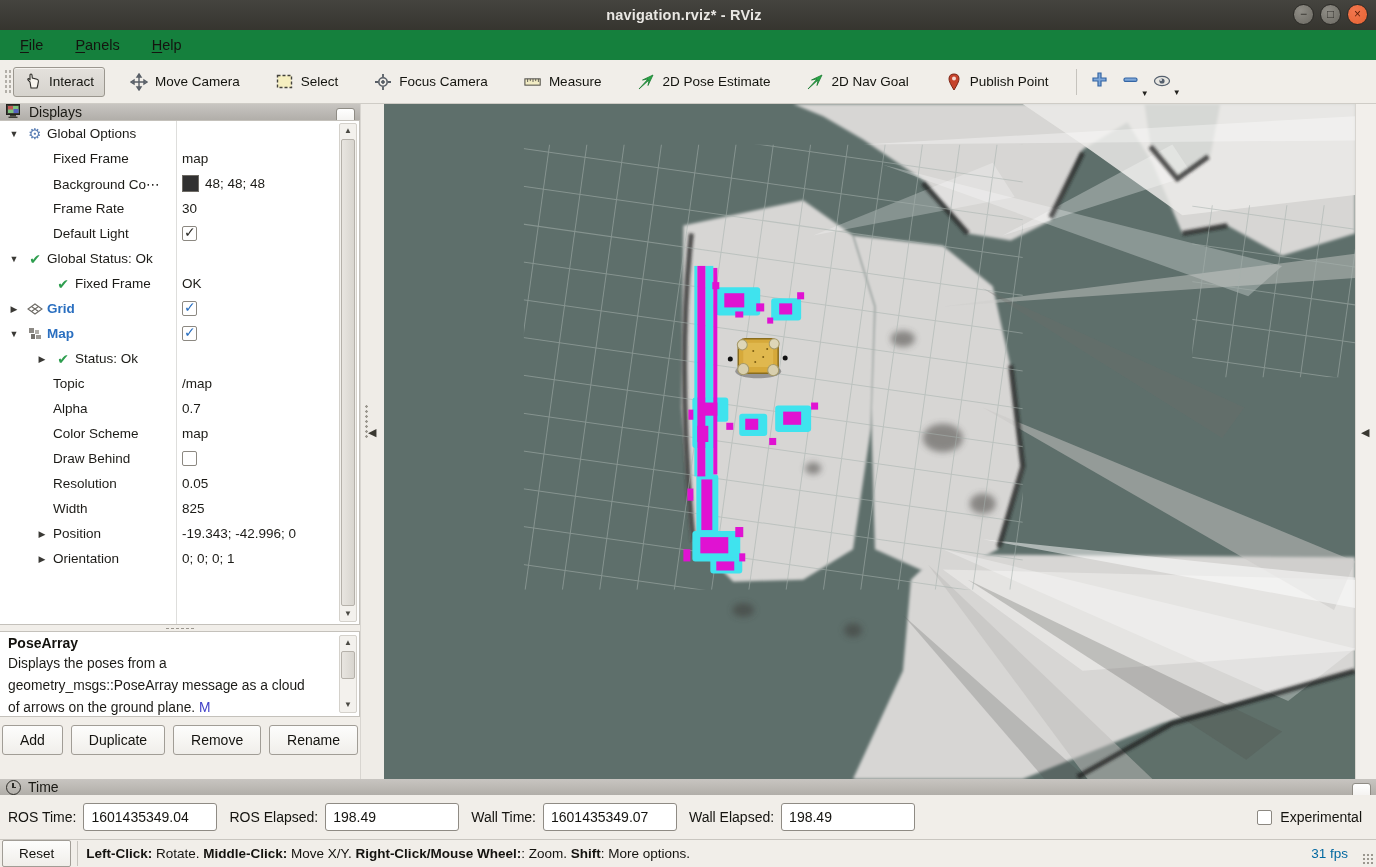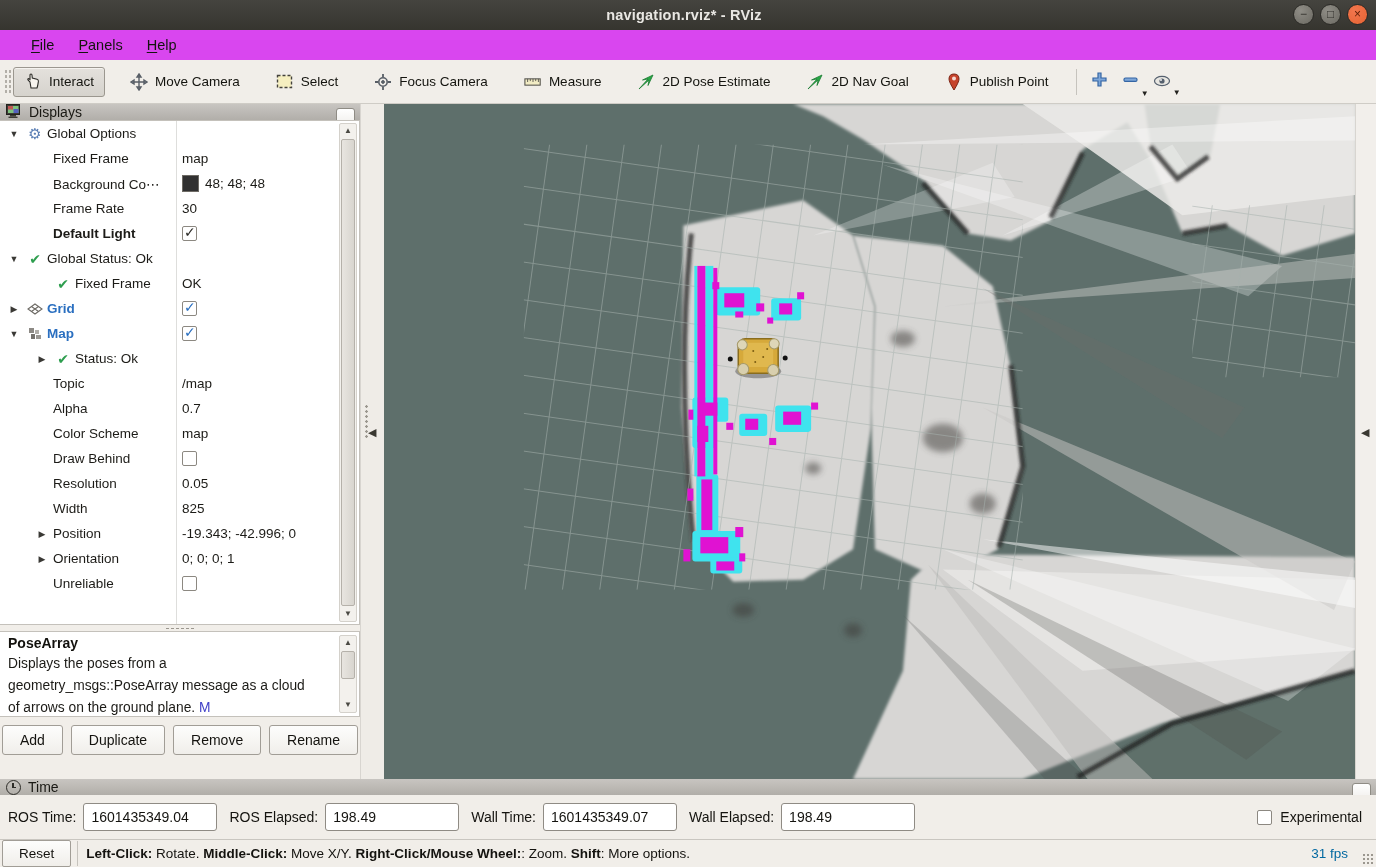--- a/index.html
+++ b/index.html
@@ -11,22 +11,22 @@
   .titlebar{height:30px;background:linear-gradient(#45443f,#36352f);display:flex;align-items:center;
     position:relative;flex:0 0 auto;}
   .titlebar .title{position:absolute;left:0;right:8px;text-align:center;color:#e9e7e3;
     font-weight:bold;font-size:14.5px;letter-spacing:.2px;}
   .win-controls{position:absolute;right:8px;top:4px;display:flex;gap:6px;}
   .win-btn{width:21px;height:21px;border-radius:50%;background:radial-gradient(circle at 35% 30%,#8f8d86,#6b6962);
     border:1px solid #2b2a26;color:#32312c;font-size:12px;line-height:19px;text-align:center;box-sizing:border-box;}
   .win-btn.close{background:radial-gradient(circle at 35% 30%,#f2764d,var(--close-btn));color:#5c1d07;}
 
   
-  .menubar{height:30px;display:flex;align-items:center;padding-left:21px;gap:4px;
-    background:#d946ef;flex:0 0 auto;}
+  .menubar{height:30px;display:flex;align-items:center;padding-left:10px;gap:12px;
+    background:#15803d;flex:0 0 auto;}
   .menu-item{padding:4px 10px;font-size:14.5px;color:#14140f;border-radius:2px;}
   .menu-item u{text-decoration:underline;text-underline-offset:2px;}
 
   
   .toolbar{height:43px;display:flex;align-items:center;background:#f1eee9;
     border-bottom:1px solid #cfccc6;flex:0 0 auto;padding-left:2px;}
   .tb-grip{width:7px;height:26px;margin:0 2px;
     background-image:radial-gradient(#b3afa8 1px,transparent 1.2px);background-size:4px 5px;}
   .tool{display:flex;align-items:center;gap:7px;border:1px solid transparent;border-radius:3px;
     padding:5px 10px;margin-right:14px;font-size:13.5px;color:#14140f;background:transparent;}
@@ -287,21 +287,21 @@
             <div class="trow">
               <div class="cell-name" style="padding-left: 32px;">
                 <span class="exp-slot"></span>
                 <span class="lbl">Frame Rate</span>
               </div>
               <div class="cell-val">
                 <span class="val-text">30</span>
               </div>
             </div>
             <div class="trow">
-              <div class="cell-name" style="padding-left: 32px; font-weight: bold;">
+              <div class="cell-name" style="padding-left: 32px;">
                 <span class="exp-slot"></span>
                 <span class="lbl">Default Light</span>
               </div>
               <div class="cell-val">
                 <span class="checkbox">
                   <span class="mark dark">✓</span>
                 </span>
               </div>
             </div>
             <div class="trow">
@@ -435,29 +435,20 @@
                 <span class="val-text">-19.343; -42.996; 0</span>
               </div>
             </div>
             <div class="trow">
               <div class="cell-name" style="padding-left: 32px;">
                 <span class="exp-slot">▶</span>
                 <span class="lbl">Orientation</span>
               </div>
               <div class="cell-val">
                 <span class="val-text">0; 0; 0; 1</span>
-              </div>
-            </div>
-            <div class="trow">
-              <div class="cell-name" style="padding-left: 32px;">
-                <span class="exp-slot"></span>
-                <span class="lbl">Unreliable</span>
-              </div>
-              <div class="cell-val">
-                <span class="checkbox"></span>
               </div>
             </div>
           </div>
         <div class="vscroll">
           <div class="arr">▲</div>
           <div class="thumb" style="top:15px;bottom:15px;"></div>
           <div class="arr down">▼</div>
         </div>
       </div>
       <div class="hsplit">

